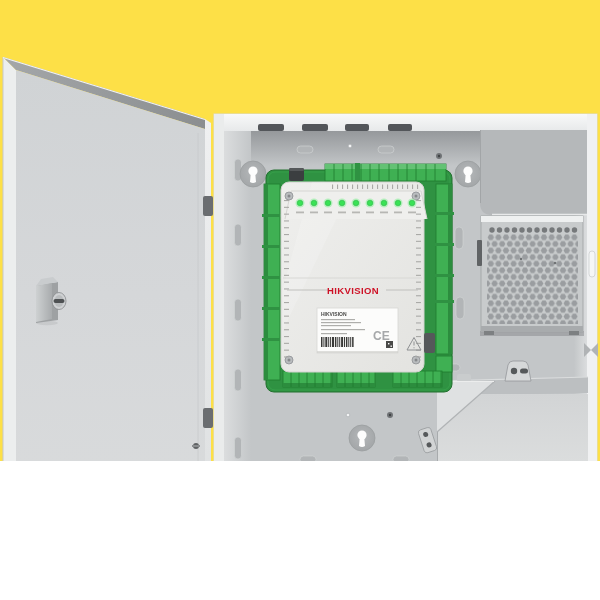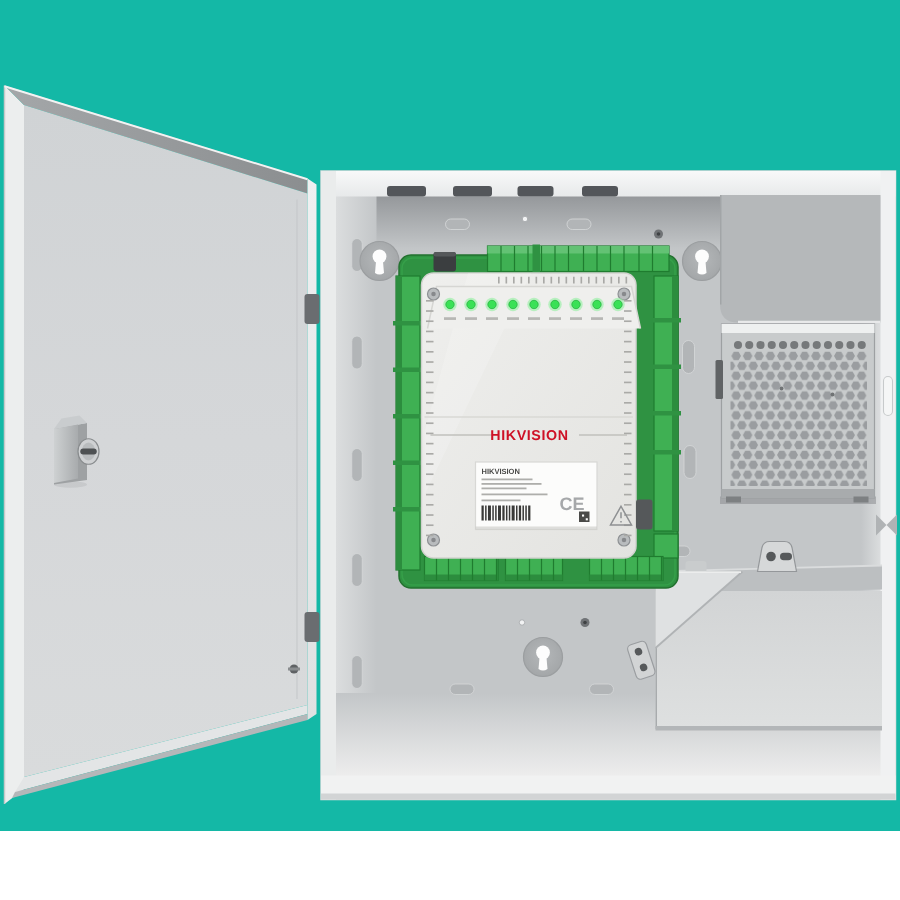--- a/index.html
+++ b/index.html
@@ -1,16 +1,16 @@
 <!DOCTYPE html>
 <html><head>
 <meta charset="utf-8">
 <style>
   html,body{margin:0;padding:0;background:#ffffff;}
-  .stage{position:relative;width:600px;height:554px;background:#14b8a6;overflow:hidden;
+  .stage{position:relative;width:600px;height:461px;background:#fde047;overflow:hidden;
          font-family:"Liberation Sans", sans-serif;}
   svg{display:block;}
   text{font-family:"Liberation Sans", sans-serif;}
 </style>
 </head>
 <body>
 
 <div class="stage">
 <svg width="600" height="600" viewBox="0 0 600 600">
   <defs>

